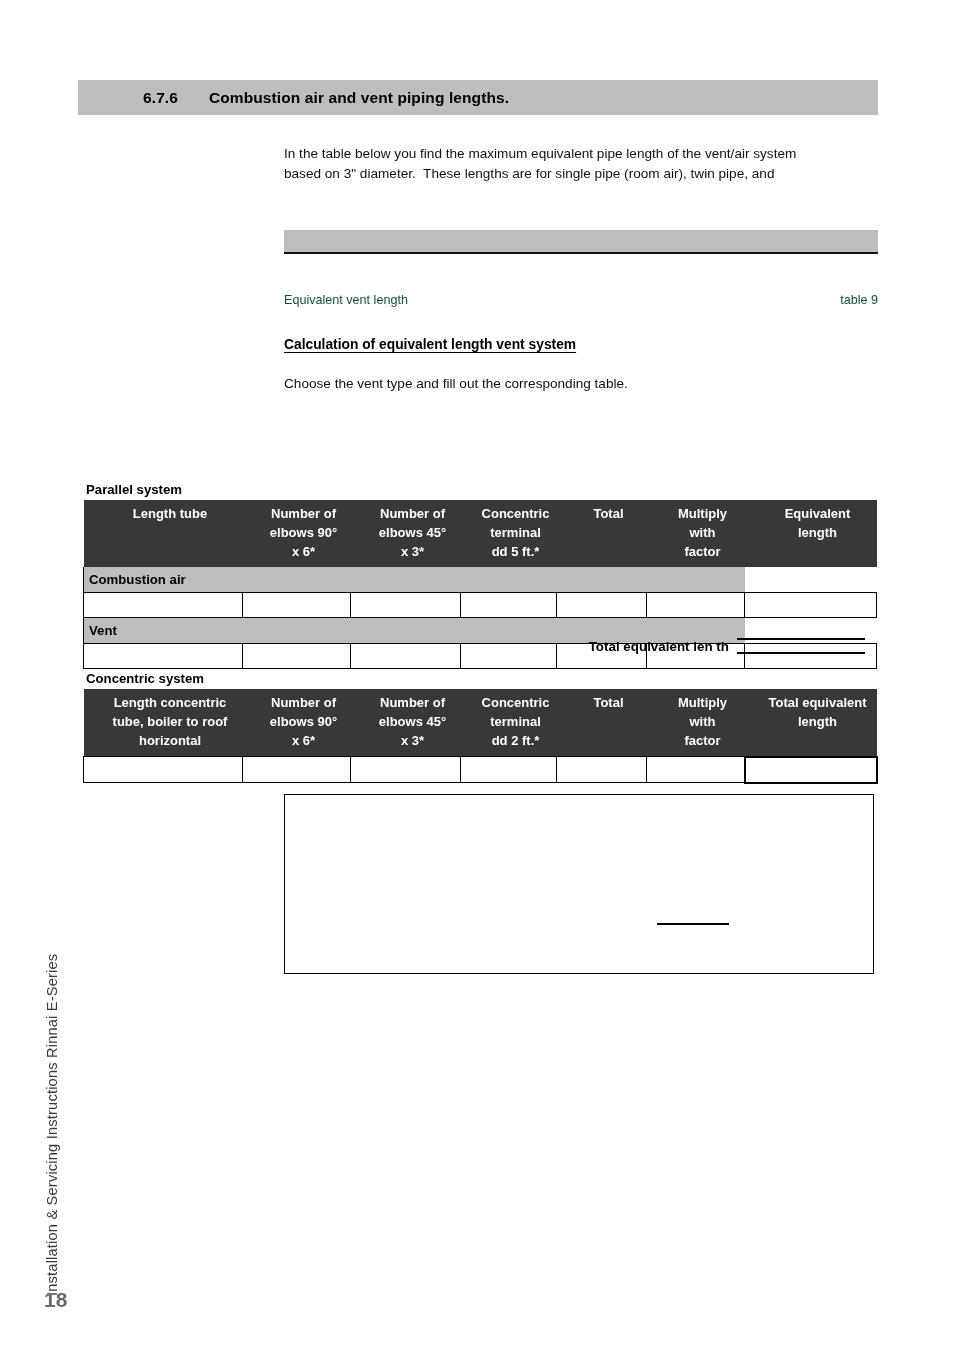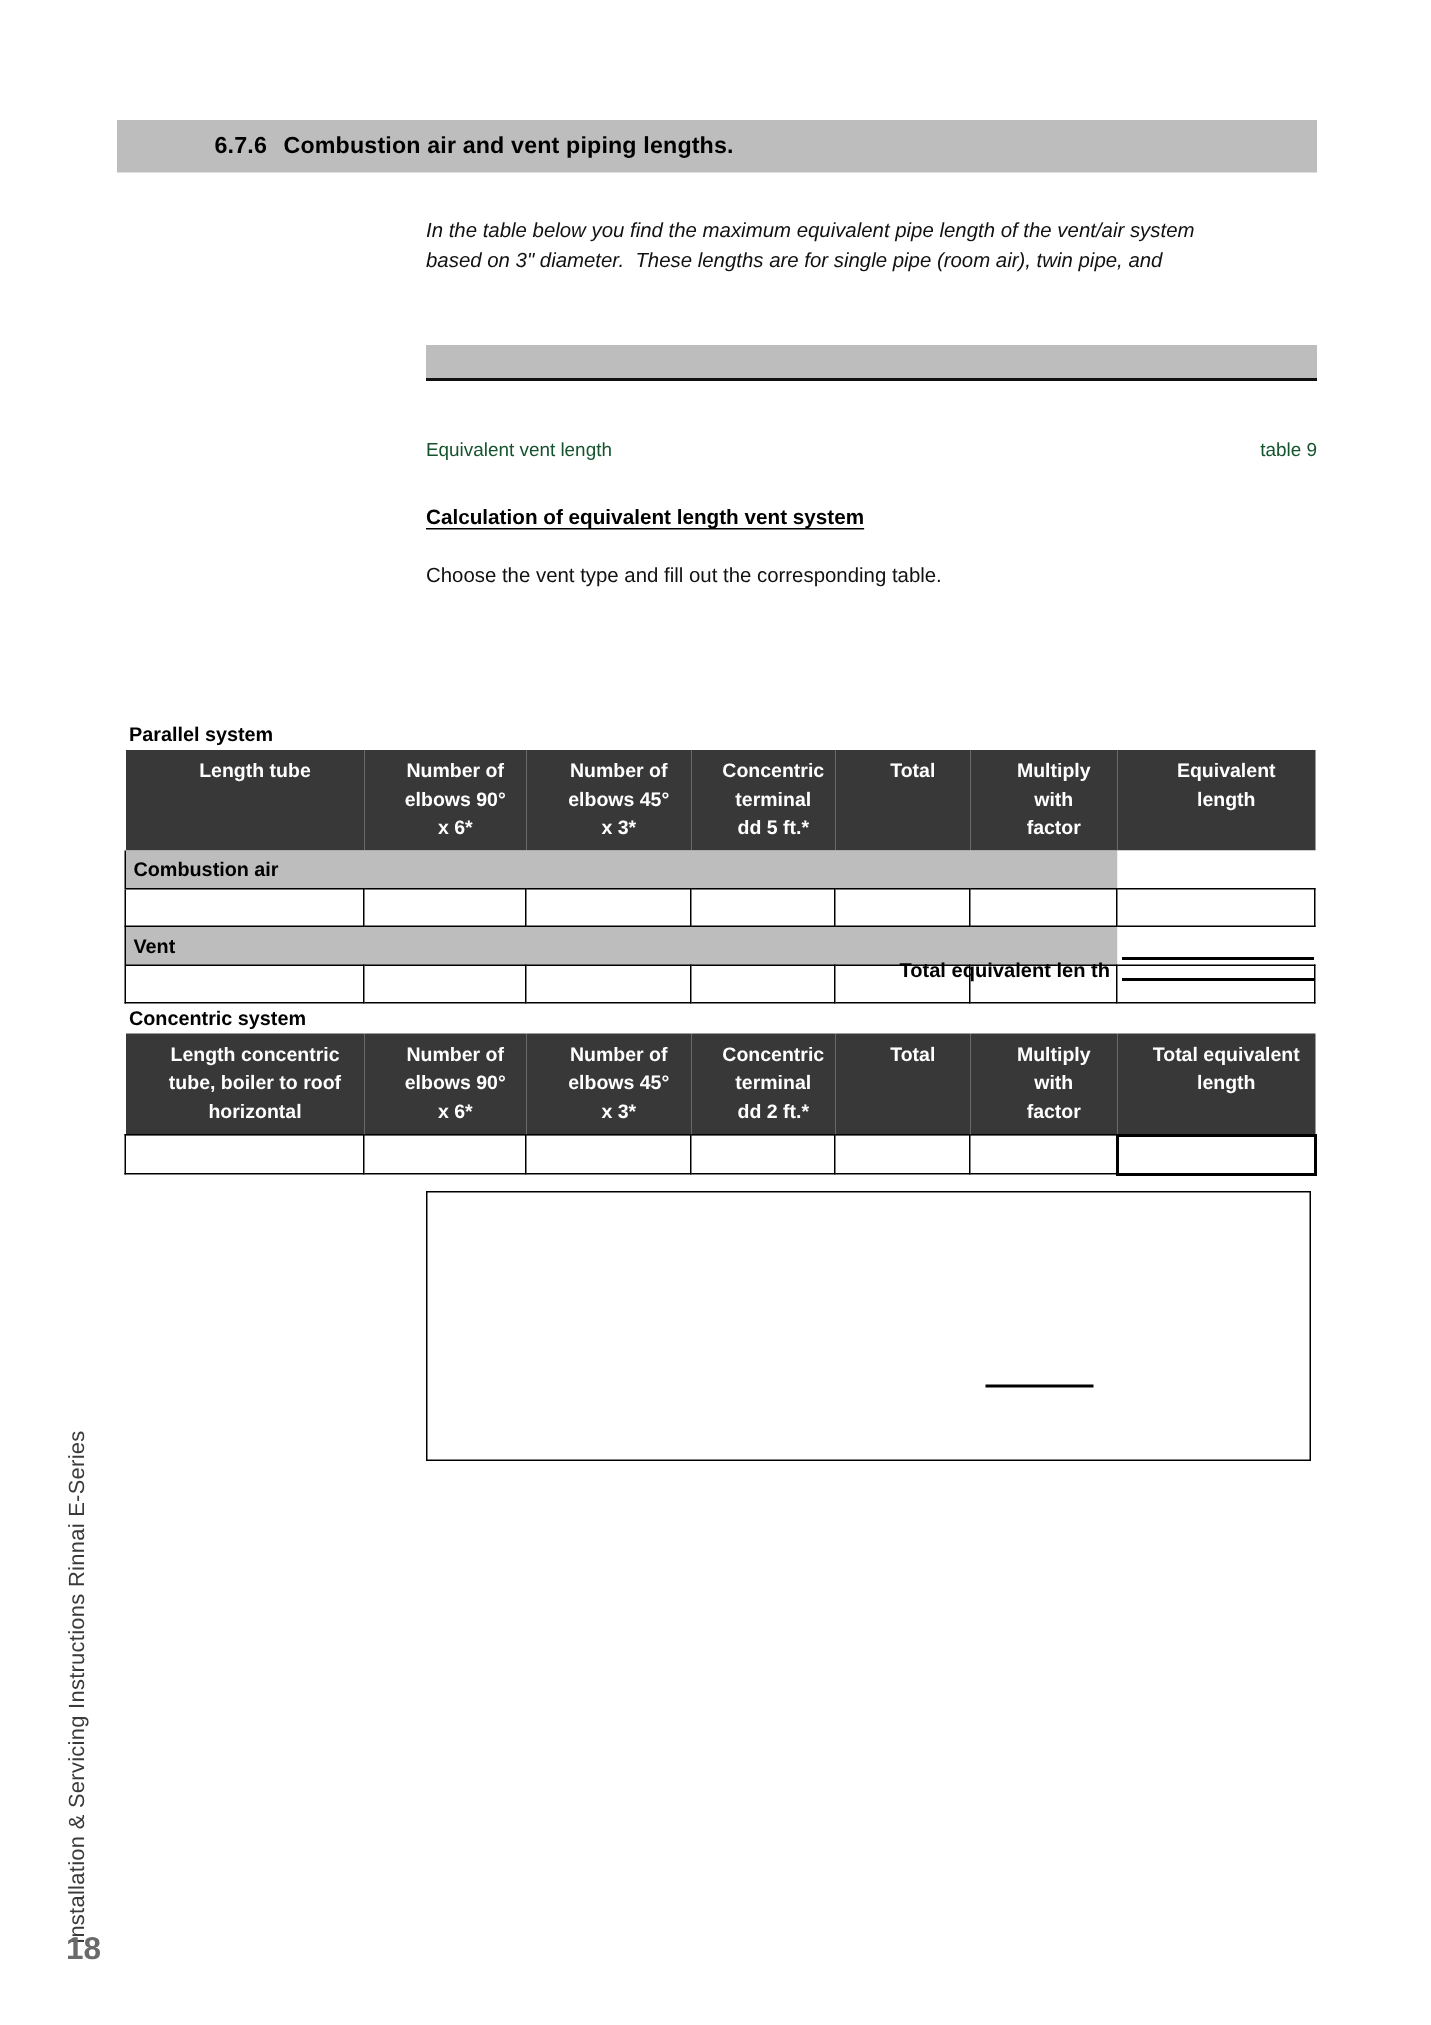--- a/index.html
+++ b/index.html
@@ -19,20 +19,21 @@
   
   .section-bar {
     position: absolute;
     left: 78px;
     top: 80px;
     width: 800px;
     height: 35px;
     background: #bdbdbd;
     display: flex;
     align-items: center;
+    gap: 20px;
   }
   .section-bar .section-num {
     font-size: 15.5px;
     font-weight: bold;
     margin-left: 65px;
     letter-spacing: 0.1px;
   }
   .section-bar .section-title {
     font-size: 15.5px;
     font-weight: bold;
@@ -42,21 +43,20 @@
 
   
   .intro {
     position: absolute;
     left: 284px;
     top: 144px;
     width: 595px;
     font-size: 13.6px;
     line-height: 20px;
     color: #111;
-    font-style: italic;
   }
   .intro span { display: block; white-space: pre; }
 
   
   .boiler-table {
     position: absolute;
     left: 284px;
     top: 208px;
     width: 594px;
   }
@@ -162,21 +162,21 @@
   .wsheet td.lastcol-thick {
     border: 2.4px solid #000;
   }
 
   
   .th-c { text-align: center; }
 
   
   .total-line {
     position: absolute;
-    left: 83px;
+    left: 72px;
     width: 793px;
     display: flex;
     align-items: flex-start;
     justify-content: flex-end;
   }
   .total-line .tl-label {
     font-size: 13.4px;
     font-weight: bold;
     padding-right: 8px;
     padding-top: 1px;

